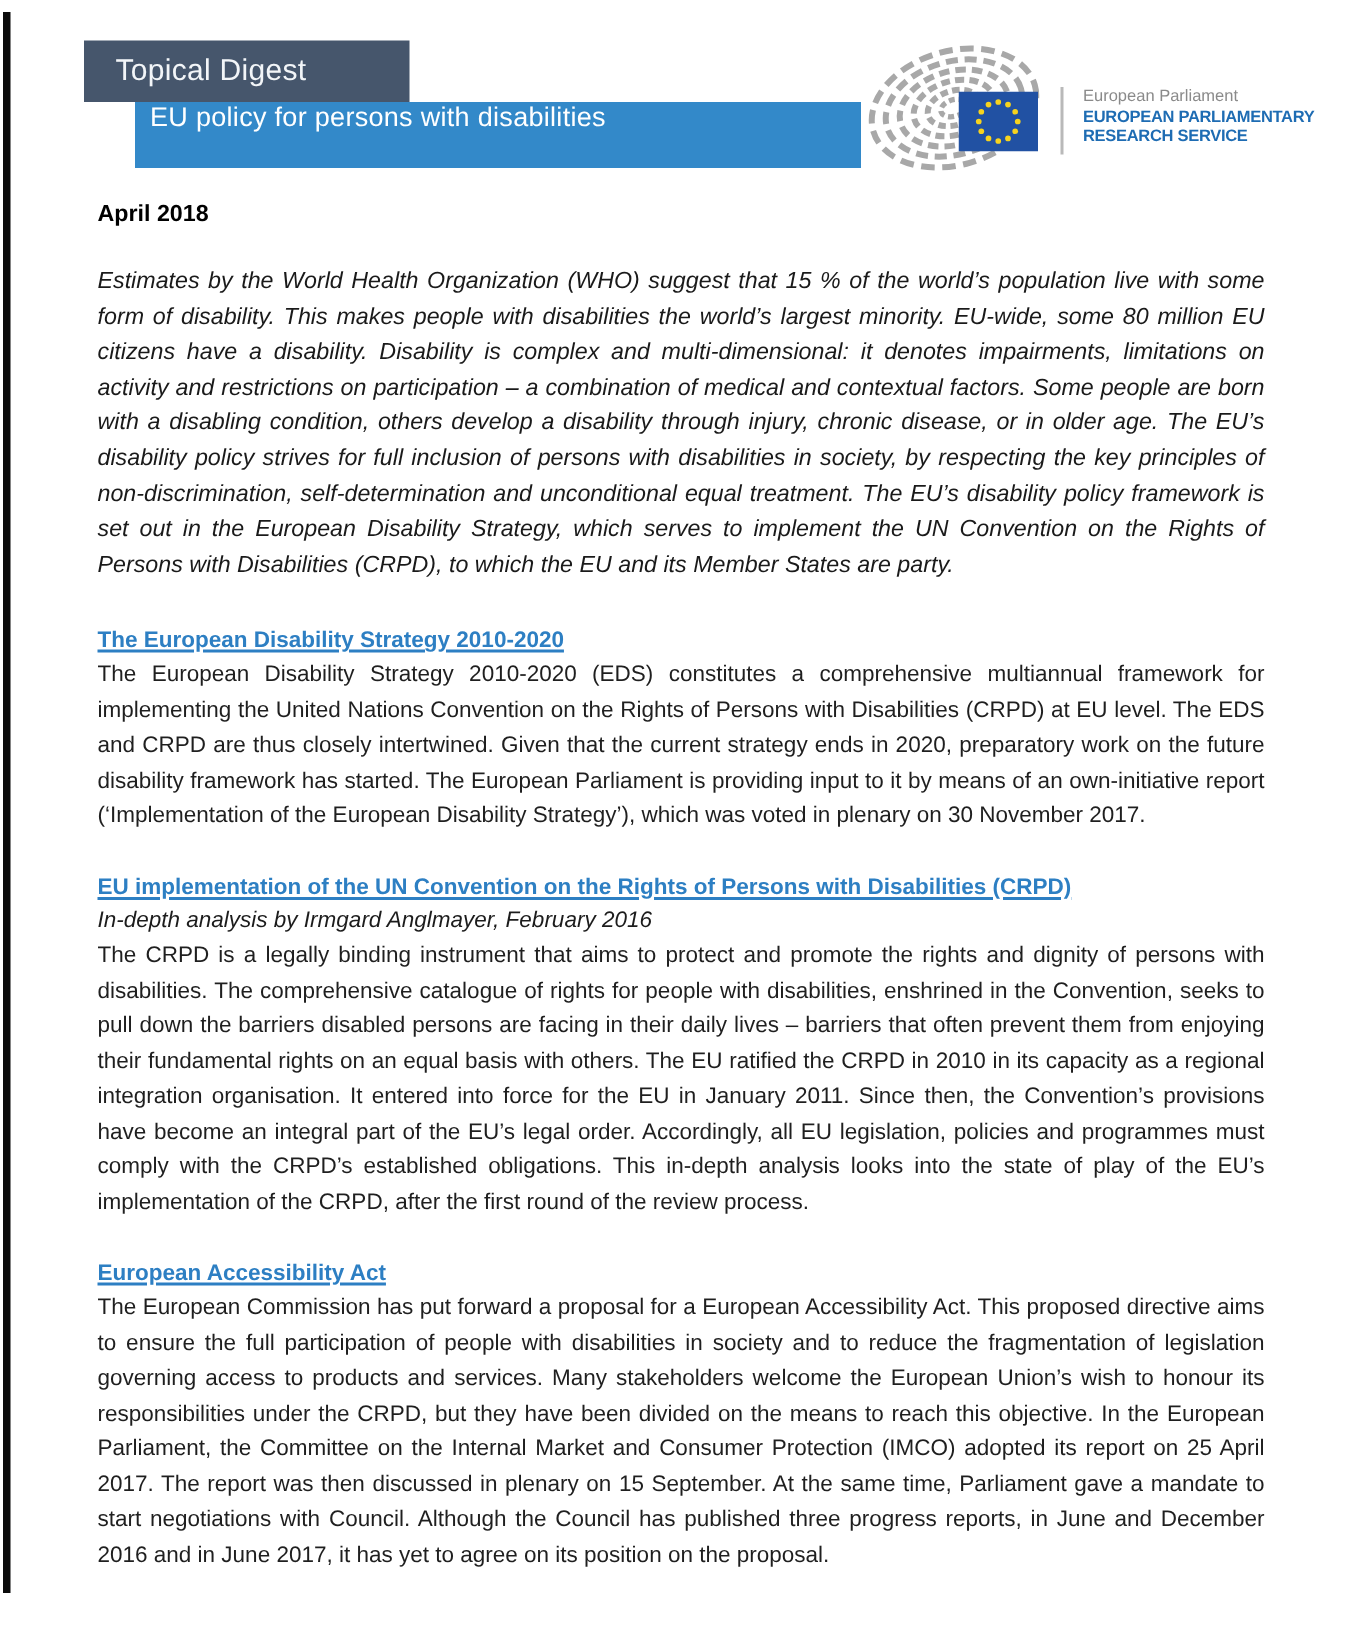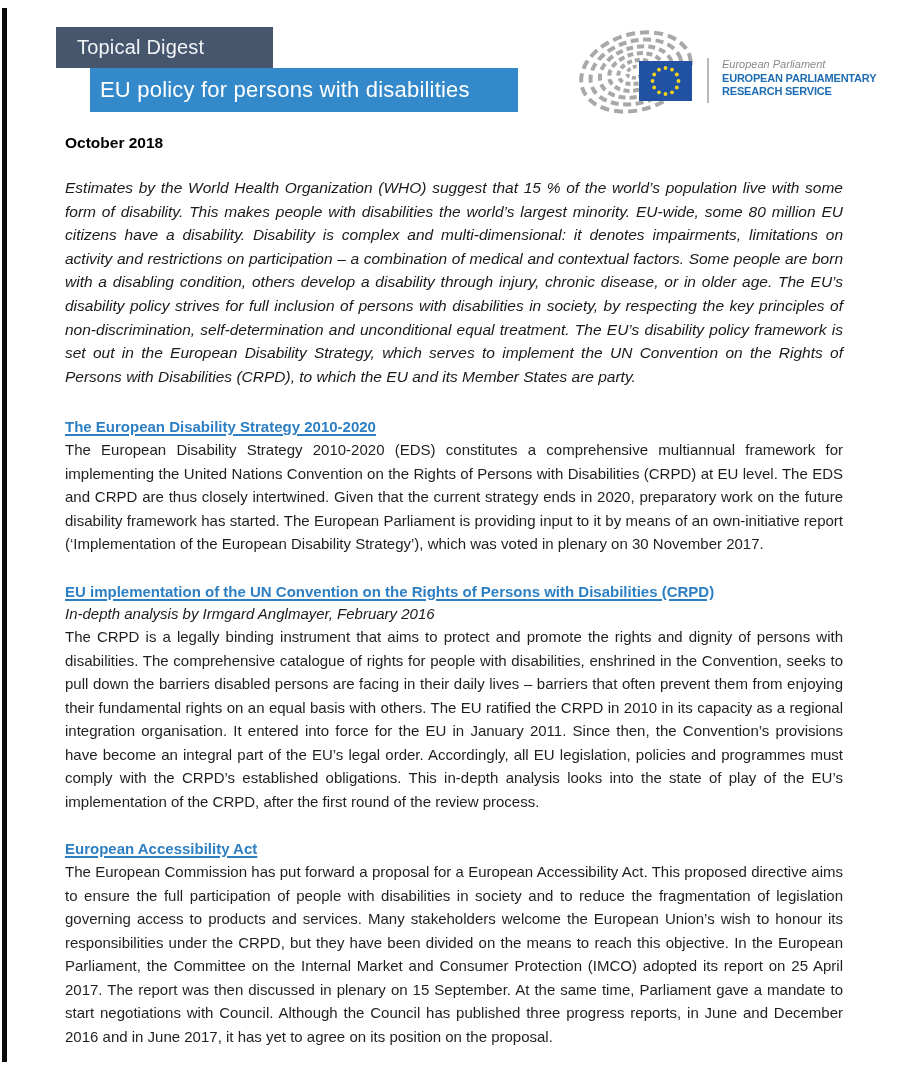--- a/index.html
+++ b/index.html
@@ -16,32 +16,32 @@
     background: #0b0b0b;
   }
 
   .kicker-box {
     position: absolute; left: 56px; top: 27px; width: 217px; height: 41px;
     background: #46566c; color: #f2f5f8;
     display: flex; align-items: center; padding-left: 21px;
     font-size: 20px; font-weight: 400; letter-spacing: 0.2px;
   }
   .title-box {
-    position: absolute; left: 90px; top: 68px; width: 428px; height: 44px;
+    position: absolute; left: 90px; top: 68px; width: 484px; height: 44px;
     background: #3389c9; color: #ffffff;
-    display: flex; align-items: center; padding-left: 10px;
-    font-size: 22px; font-weight: 400; letter-spacing: 0.2px;
+    display: flex; padding-left: 10px;
+    font-size: 18px; font-weight: 400; letter-spacing: 0.2px;
   }
 
   .logo-wrap { position: absolute; left: 570px; top: 24px; width: 310px; height: 96px; }
   .hemicycle { position: absolute; left: 4px; top: 4px; }
   .flag { position: absolute; left: 69px; top: 37px; }
   .logo-sep { position: absolute; left: 137px; top: 34px; width: 2px; height: 45px; background: #b9b9b9; }
   .logo-text { position: absolute; left: 152px; top: 34px; line-height: 13.5px; white-space: nowrap; }
-  .logo-text .org { color: #8a8a8a; font-size: 11px; font-weight: 400; font-style: italic; }
+  .logo-text .org { color: #8a8a8a; font-size: 11px; font-weight: 400; }
   .logo-text .svc { color: #1e6cb3; font-size: 11px; font-weight: 700; letter-spacing: -0.2px; }
 
   .content { position: absolute; left: 65px; top: 134px; width: 778px; }
   .date-heading { font-size: 15.5px; font-weight: 700; color: #000000; margin-bottom: 24px; }
 
   .intro {
     font-style: italic; font-size: 15.5px; line-height: 23.6px;
     text-align: justify; color: #1a1a1a; margin-bottom: 28px;
   }
 
@@ -100,21 +100,21 @@
     <div class="logo-sep"></div>
     <div class="logo-text">
       <div class="org">European Parliament</div>
       <div class="svc">EUROPEAN PARLIAMENTARY</div>
       <div class="svc">RESEARCH SERVICE</div>
     </div>
   </div>
 
   <div class="content">
 
-    <div class="date-heading">October 2018</div>
+    <div class="date-heading">April 2018</div>
 
     <p class="intro">Estimates by the World Health Organization (WHO) suggest that 15 % of the world’s population live with some form of disability. This makes people with disabilities the world’s largest minority. EU-wide, some 80 million EU citizens have a disability. Disability is complex and multi-dimensional: it denotes impairments, limitations on activity and restrictions on participation – a combination of medical and contextual factors. Some people are born with a disabling condition, others develop a disability through injury, chronic disease, or in older age. The EU’s disability policy strives for full inclusion of persons with disabilities in society, by respecting the key principles of non-discrimination, self-determination and unconditional equal treatment. The EU’s disability policy framework is set out in the European Disability Strategy, which serves to implement the UN Convention on the Rights of Persons with Disabilities (CRPD), to which the EU and its Member States are party.</p>
 
     <div class="section">
       <div class="section-title">
         <a href="#">The European Disability Strategy 2010-2020</a>
       </div>
       <p class="body-text">The European Disability Strategy 2010-2020 (EDS) constitutes a comprehensive multiannual framework for implementing the United Nations Convention on the Rights of Persons with Disabilities (CRPD) at EU level. The EDS and CRPD are thus closely intertwined. Given that the current strategy ends in 2020, preparatory work on the future disability framework has started. The European Parliament is providing input to it by means of an own-initiative report (‘Implementation of the European Disability Strategy’), which was voted in plenary on 30 November 2017.</p>
     </div>
 

